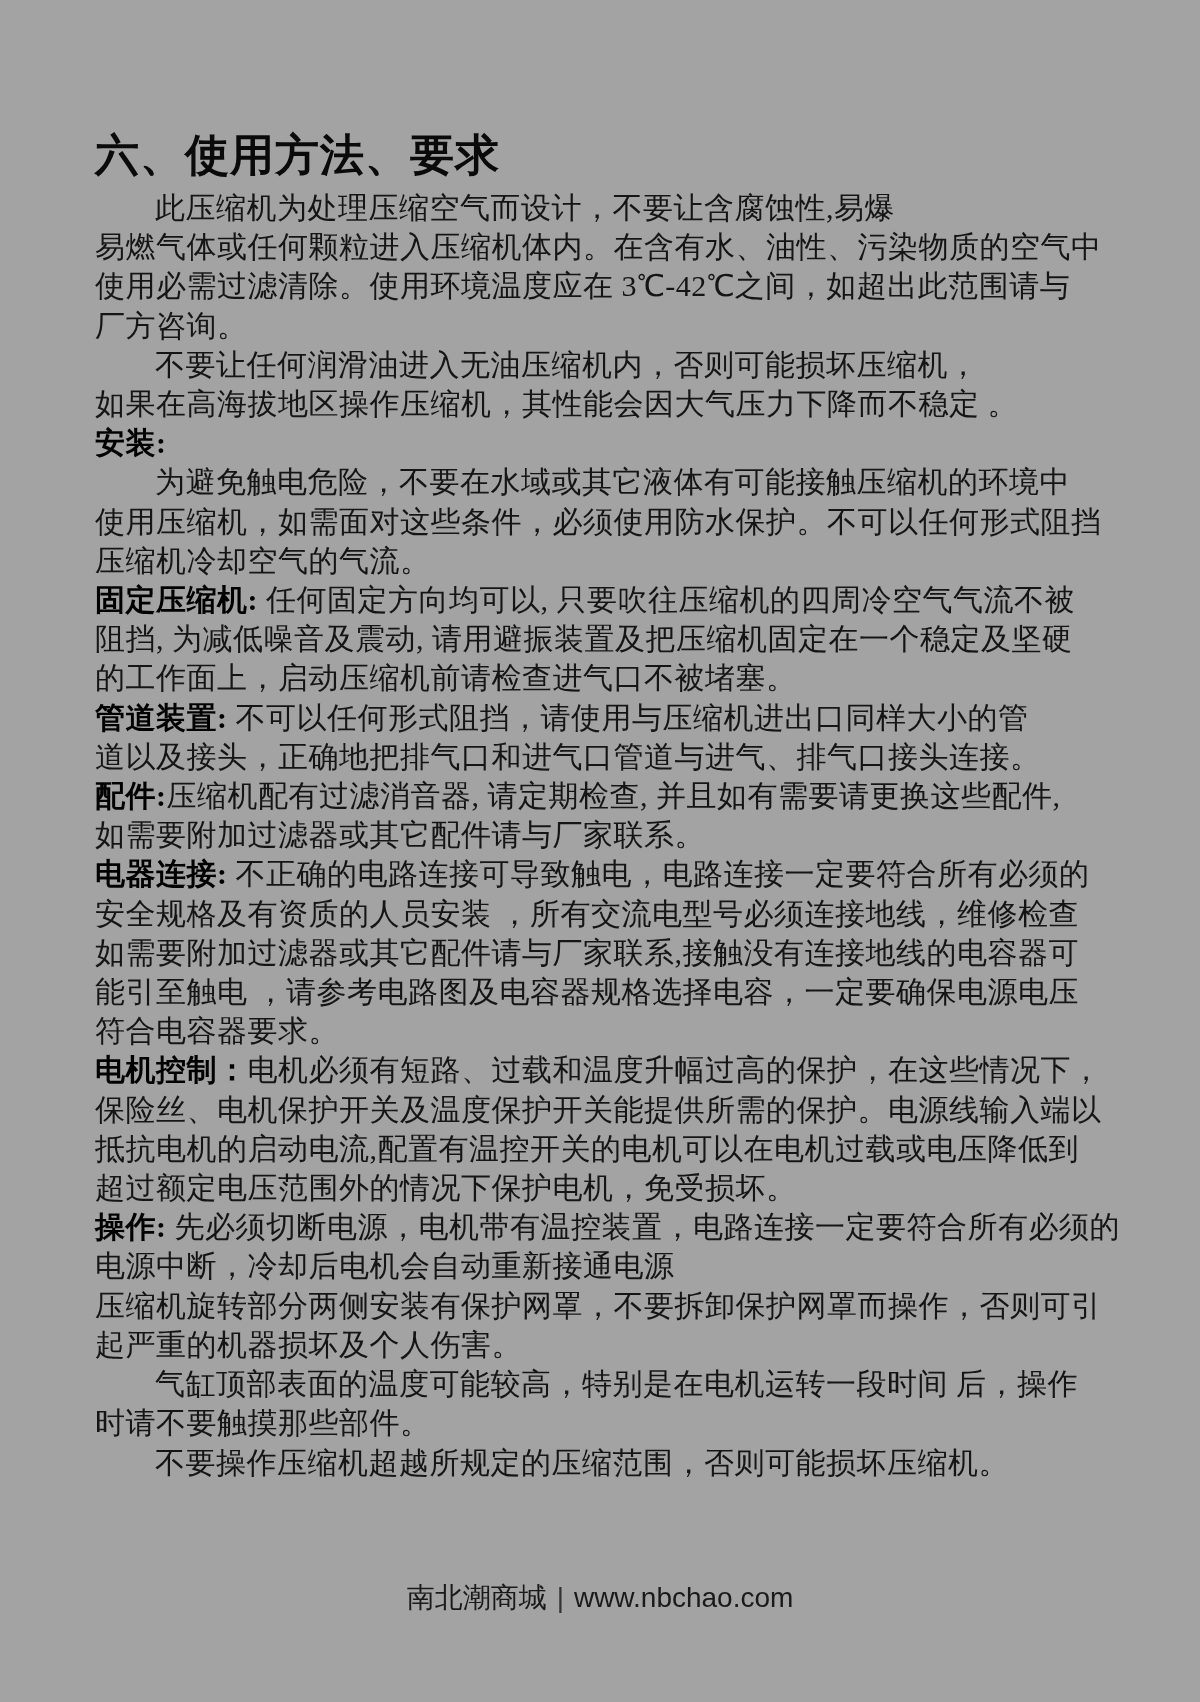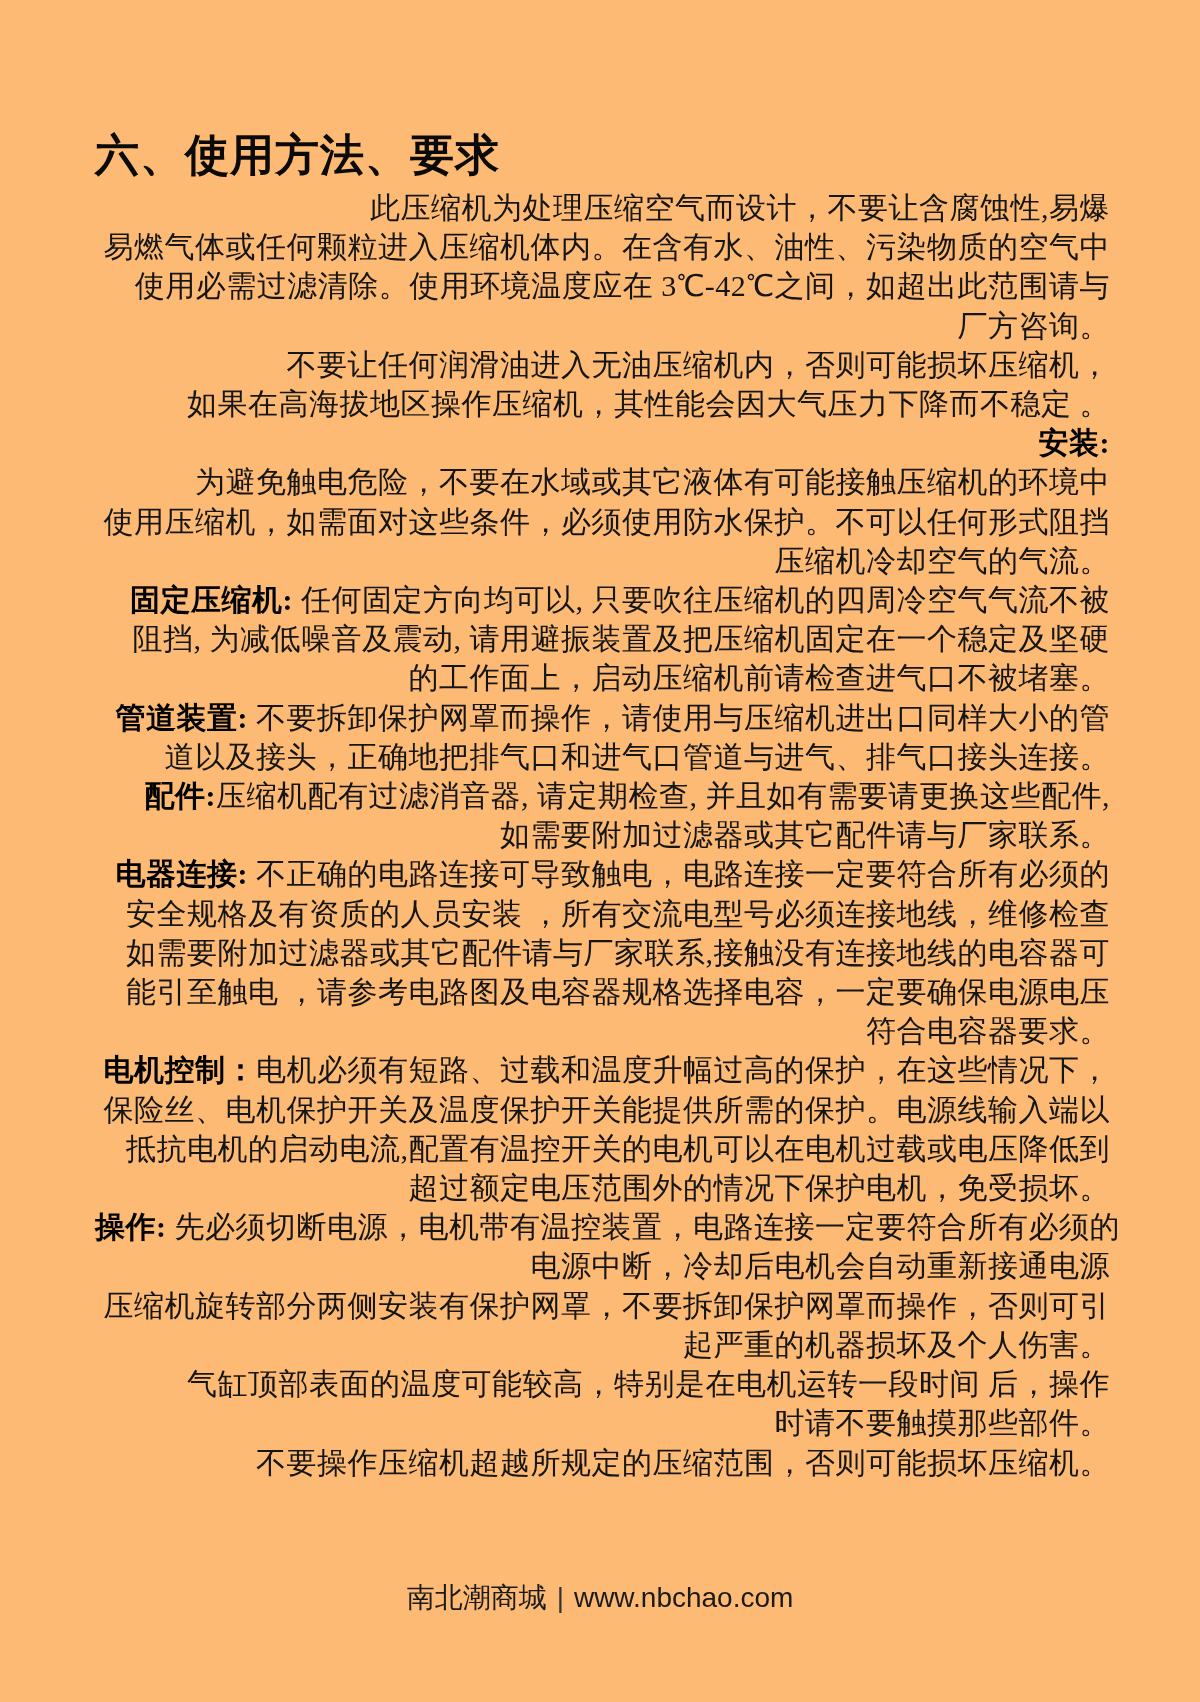--- a/index.html
+++ b/index.html
@@ -4,21 +4,21 @@
 <style>
   html, body {
     margin: 0;
     padding: 0;
     background: #ffffff;
   }
   .page {
     position: relative;
     width: 1200px;
     height: 1702px;
-    background: #fdba74;
+    background: #a3a3a3;
     color: #111111;
     font-family: "Liberation Serif", serif;
     overflow: hidden;
   }
   .doc-title {
     position: absolute;
     left: 95px;
     top: 128px;
     margin: 0;
     font-size: 44px;
@@ -30,21 +30,20 @@
   }
   .doc-body {
     position: absolute;
     left: 95px;
     top: 188px;
     width: 1015px;
     font-size: 30px;
     line-height: 39.2px;
     letter-spacing: 0.5px;
     color: #151515;
-    text-align: right;
   }
   .line {
     white-space: pre;
     min-height: 39.2px;
   }
   .line.indent {
     text-indent: 60px;
   }
   .seg.bold {
     font-weight: 700;
@@ -84,21 +83,21 @@
       <div class="line"><span class="seg">厂方咨询。</span></div>
       <div class="line indent"><span class="seg">不要让任何润滑油进入无油压缩机内，否则可能损坏压缩机，</span></div>
       <div class="line"><span class="seg">如果在高海拔地区操作压缩机，其性能会因大气压力下降而不稳定 。</span></div>
       <div class="line"><span class="seg bold">安装:</span></div>
       <div class="line indent"><span class="seg">为避免触电危险，不要在水域或其它液体有可能接触压缩机的环境中</span></div>
       <div class="line"><span class="seg">使用压缩机，如需面对这些条件，必须使用防水保护。不可以任何形式阻挡</span></div>
       <div class="line"><span class="seg">压缩机冷却空气的气流。</span></div>
       <div class="line"><span class="seg bold">固定压缩机:</span><span class="seg"> 任何固定方向均可以, 只要吹往压缩机的四周冷空气气流不被</span></div>
       <div class="line"><span class="seg">阻挡, 为减低噪音及震动, 请用避振装置及把压缩机固定在一个稳定及坚硬</span></div>
       <div class="line"><span class="seg">的工作面上，启动压缩机前请检查进气口不被堵塞。</span></div>
-      <div class="line"><span class="seg bold">管道装置:</span><span class="seg"> 不要拆卸保护网罩而操作，请使用与压缩机进出口同样大小的管</span></div>
+      <div class="line"><span class="seg bold">管道装置:</span><span class="seg"> 不可以任何形式阻挡，请使用与压缩机进出口同样大小的管</span></div>
       <div class="line"><span class="seg">道以及接头，正确地把排气口和进气口管道与进气、排气口接头连接。</span></div>
       <div class="line"><span class="seg bold">配件:</span><span class="seg">压缩机配有过滤消音器, 请定期检查, 并且如有需要请更换这些配件,</span></div>
       <div class="line"><span class="seg">如需要附加过滤器或其它配件请与厂家联系。</span></div>
       <div class="line"><span class="seg bold">电器连接:</span><span class="seg"> 不正确的电路连接可导致触电，电路连接一定要符合所有必须的</span></div>
       <div class="line"><span class="seg">安全规格及有资质的人员安装 ，所有交流电型号必须连接地线，维修检查</span></div>
       <div class="line"><span class="seg">如需要附加过滤器或其它配件请与厂家联系,接触没有连接地线的电容器可</span></div>
       <div class="line"><span class="seg">能引至触电 ，请参考电路图及电容器规格选择电容，一定要确保电源电压</span></div>
       <div class="line"><span class="seg">符合电容器要求。</span></div>
       <div class="line"><span class="seg bold">电机控制：</span><span class="seg">电机必须有短路、过载和温度升幅过高的保护，在这些情况下，</span></div>
       <div class="line"><span class="seg">保险丝、电机保护开关及温度保护开关能提供所需的保护。电源线输入端以</span></div>

